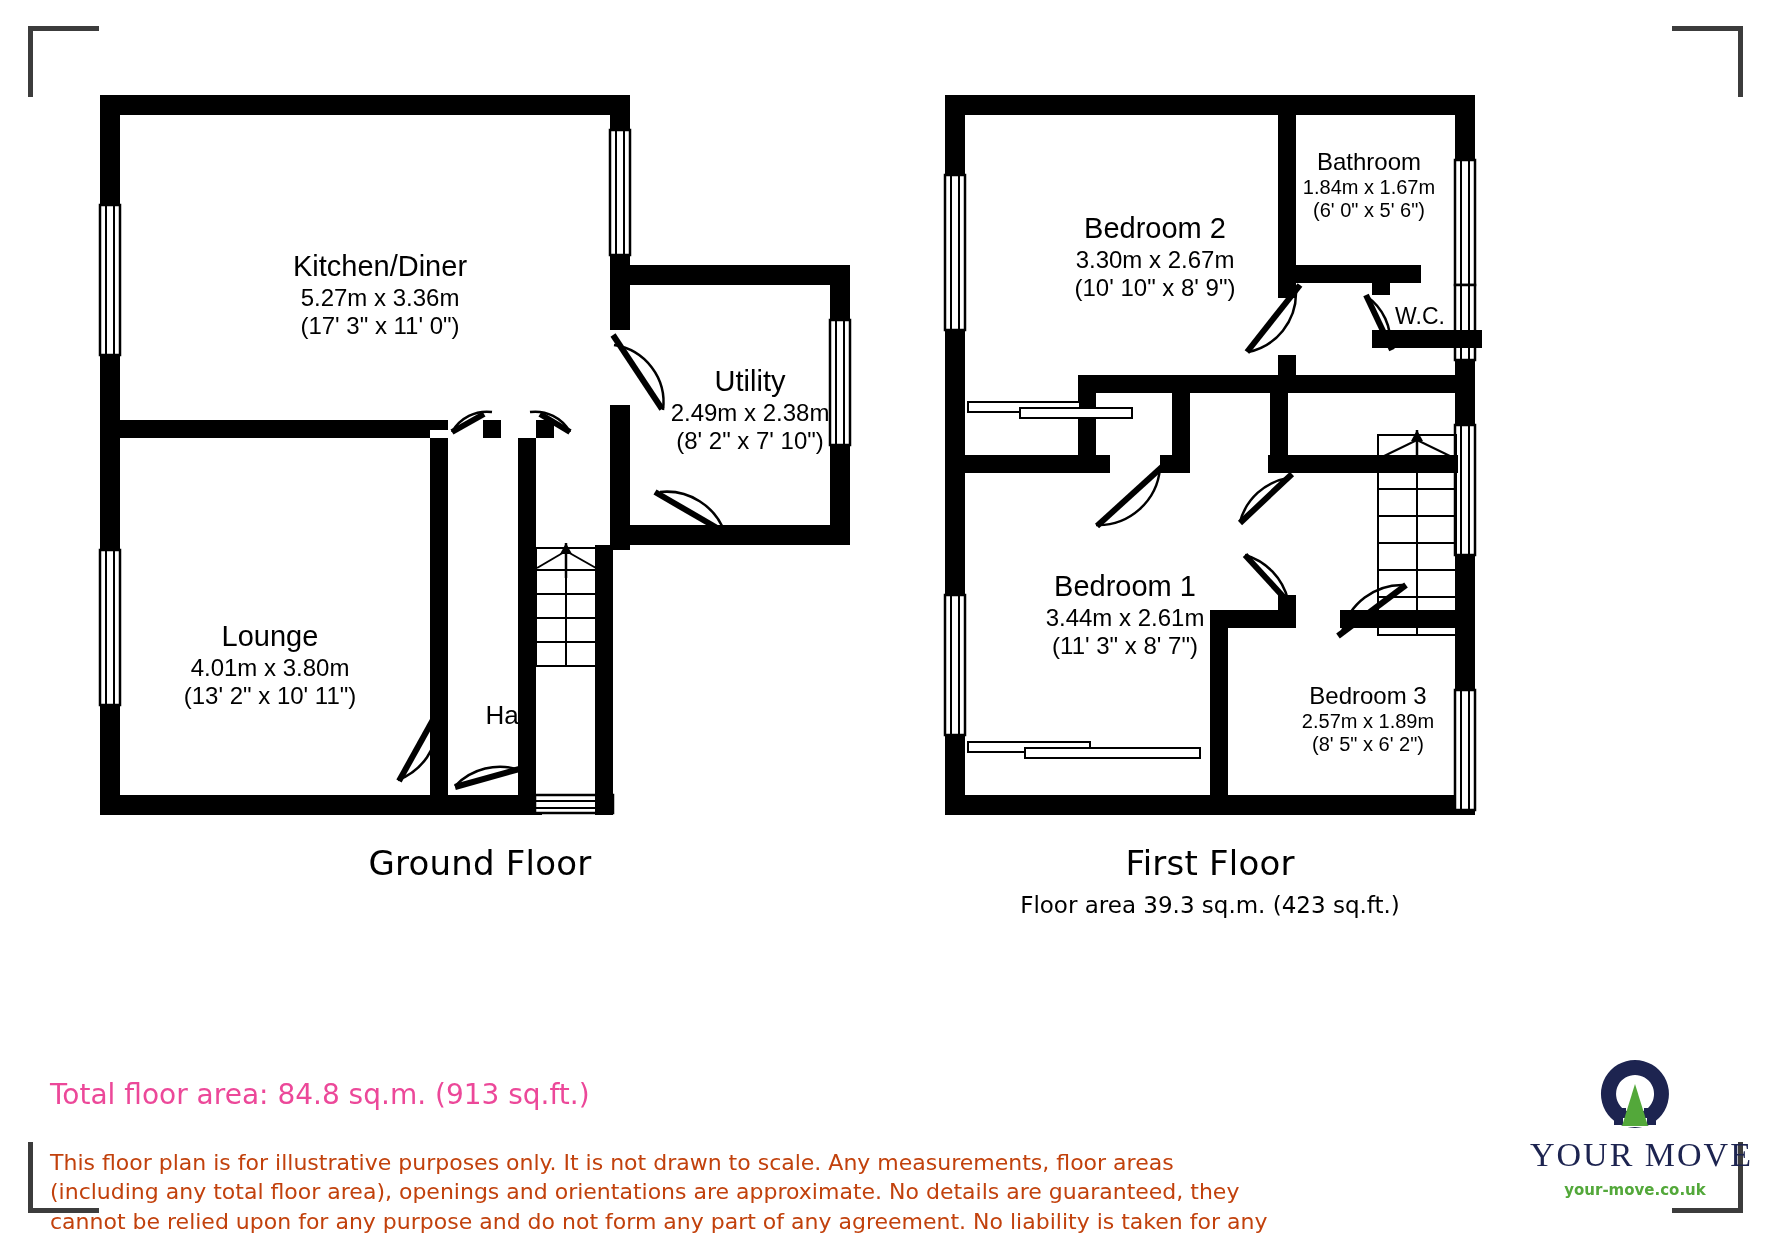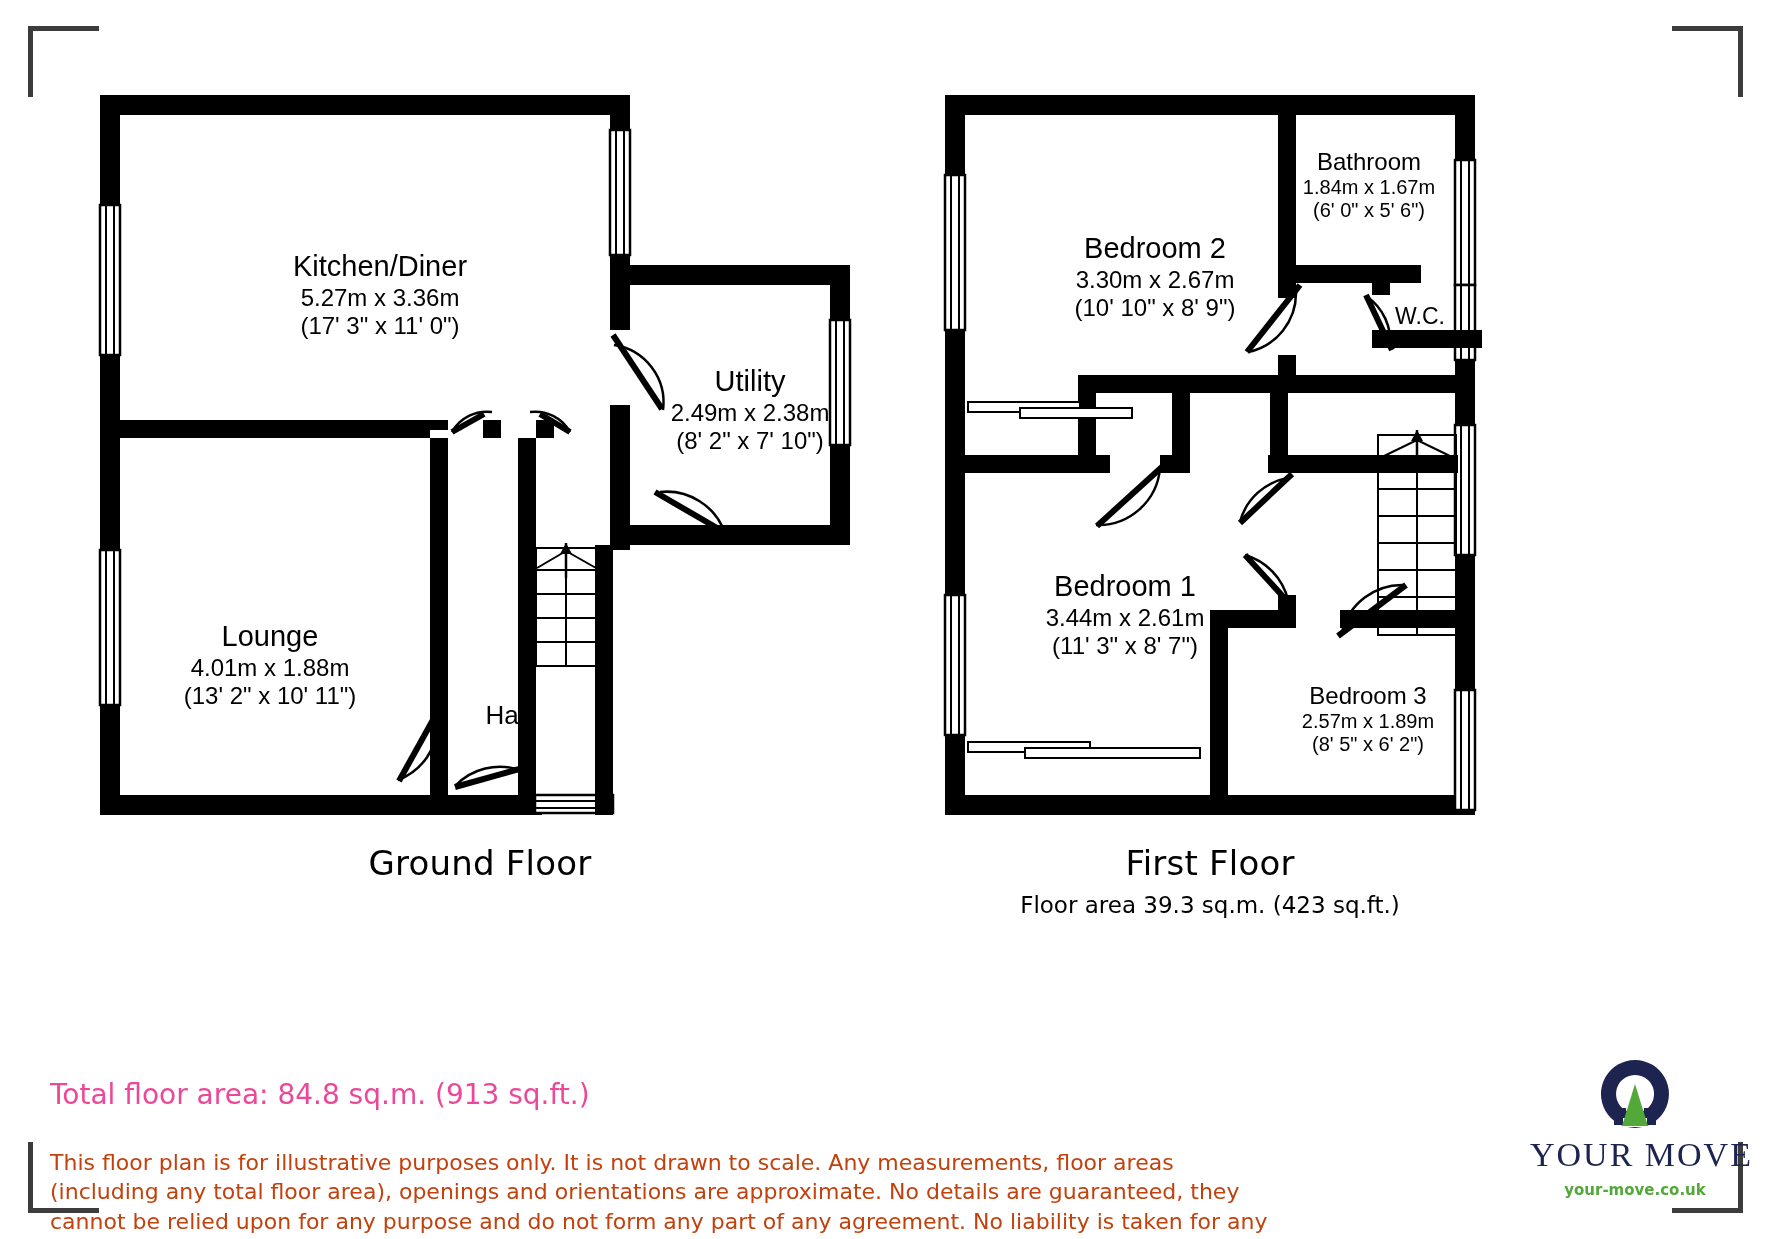--- a/index.html
+++ b/index.html
@@ -357,29 +357,29 @@
   </div>
 
   <div class="room-label" style="left:590px; top:365px; width:320px;">
     <span class="rname">Utility</span>
     <span class="rdim">2.49m x 2.38m</span>
     <span class="rdim">(8' 2" x 7' 10")</span>
   </div>
 
   <div class="room-label" style="left:70px; top:598px; width:400px;margin-top:22px;">
     <span class="rname">Lounge</span>
-    <span class="rdim">4.01m x 1.88m</span>
+    <span class="rdim">4.01m x 3.80m</span>
     <span class="rdim">(13' 2" x 10' 11")</span>
   </div>
 
   <div class="room-label plain" style="left:448px; top:700px; width:120px;">
     <span>Hall</span>
   </div>
 
-  <div class="room-label" style="left:985px; top:232px; width:340px;text-align:center;">
+  <div class="room-label" style="left:985px; top:212px; width:340px;text-align:center;">
     <span class="rname">Bedroom 2</span>
     <span class="rdim">3.30m x 2.67m</span>
     <span class="rdim">(10' 10" x 8' 9")</span>
   </div>
 
   <div class="room-label small" style="left:1262px; top:148px; width:214px;">
     <span class="rname">Bathroom</span>
     <span class="rdim">1.84m x 1.67m</span>
     <span class="rdim">(6' 0" x 5' 6")</span>
   </div>

